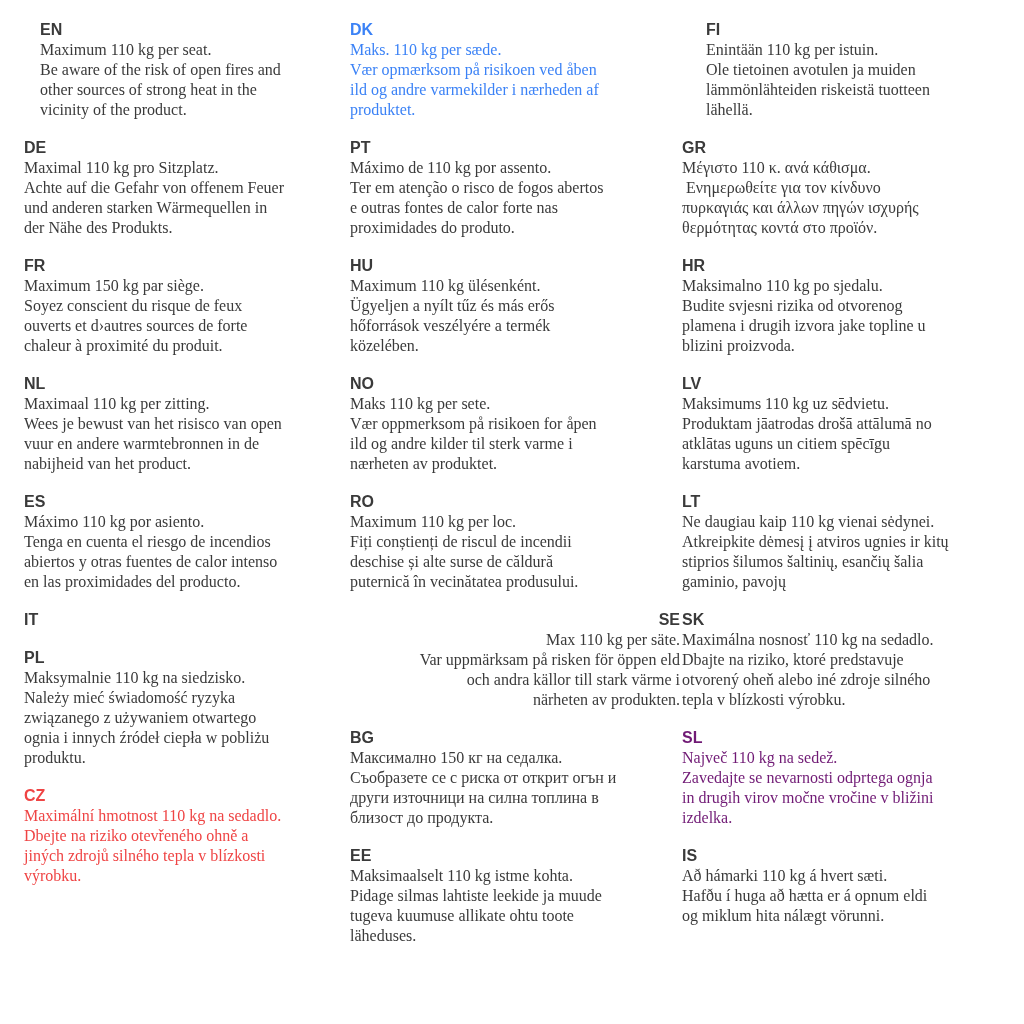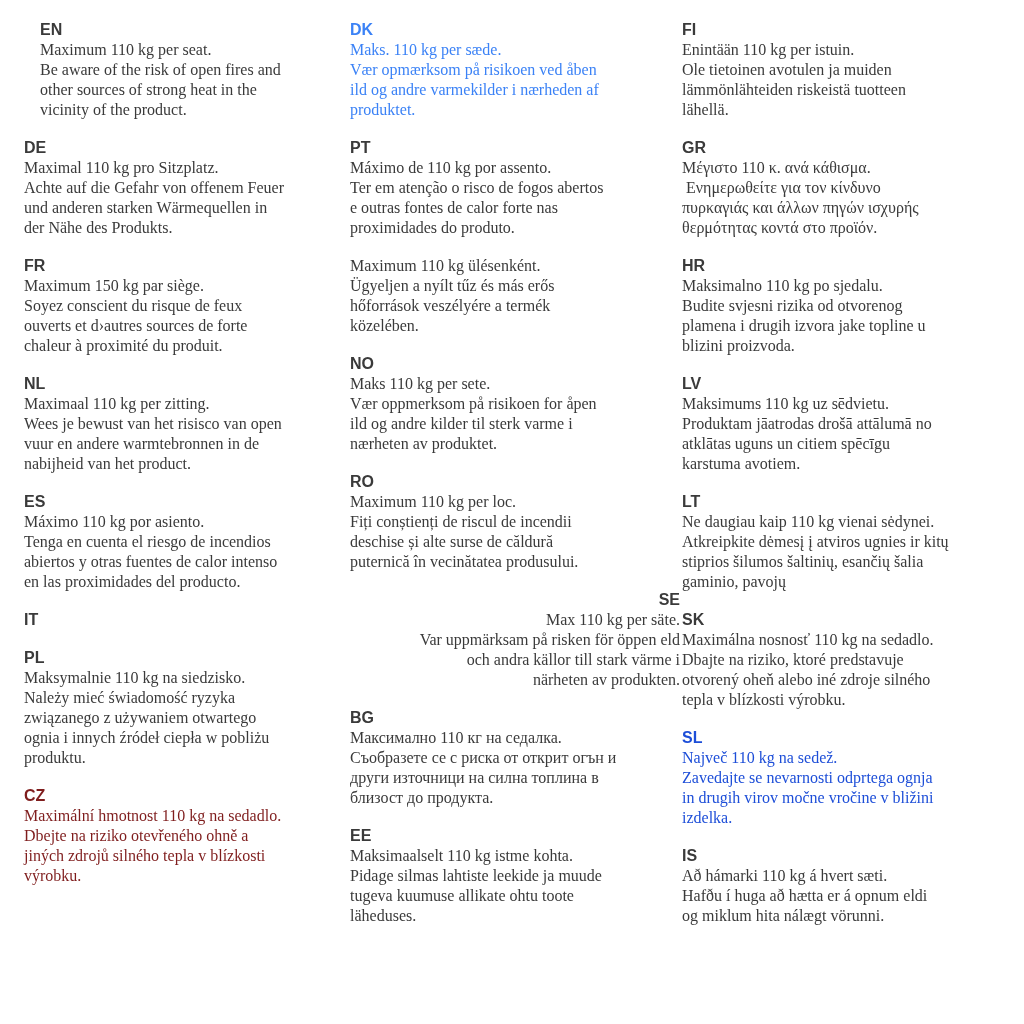--- a/index.html
+++ b/index.html
@@ -73,21 +73,21 @@
         <div class="lang">IT</div>
       </div>
       <div class="block" style="color: rgb(58, 58, 58);">
         <div class="lang">PL</div>
         <div class="text">Maksymalnie 110 kg na siedzisko.
 Należy mieć świadomość ryzyka
 związanego z używaniem otwartego
 ognia i innych źródeł ciepła w pobliżu
 produktu.</div>
       </div>
-      <div class="block" style="color: #7f1d1d;">
+      <div class="block" style="color: #ef4444;">
         <div class="lang">CZ</div>
         <div class="text">Maximální hmotnost 110 kg na sedadlo.
 Dbejte na riziko otevřeného ohně a
 jiných zdrojů silného tepla v blízkosti
 výrobku.</div>
       </div>
     </div>
   <div class="col" id="col-2">
       <div class="block" style="color: #3b82f6;">
         <div class="lang">DK</div>
@@ -97,20 +97,21 @@
 produktet.</div>
       </div>
       <div class="block" style="color: rgb(58, 58, 58);">
         <div class="lang">PT</div>
         <div class="text">Máximo de 110 kg por assento.
 Ter em atenção o risco de fogos abertos
 e outras fontes de calor forte nas
 proximidades do produto.</div>
       </div>
       <div class="block" style="color: rgb(58, 58, 58);">
+        <div class="lang">HU</div>
         <div class="text">Maximum 110 kg ülésenként.
 Ügyeljen a nyílt tűz és más erős
 hőforrások veszélyére a termék
 közelében.</div>
       </div>
       <div class="block" style="color: rgb(58, 58, 58);">
         <div class="lang">NO</div>
         <div class="text">Maks 110 kg per sete.
 Vær oppmerksom på risikoen for åpen
 ild og andre kilder til sterk varme i
@@ -125,35 +126,35 @@
       </div>
       <div class="block" style="color: rgb(58, 58, 58); text-align: right;">
         <div class="lang">SE</div>
         <div class="text">Max 110 kg per säte.
 Var uppmärksam på risken för öppen eld
 och andra källor till stark värme i
 närheten av produkten.</div>
       </div>
       <div class="block" style="color: rgb(58, 58, 58);">
         <div class="lang">BG</div>
-        <div class="text">Максимално 110 кг на седалка.
+        <div class="text">Максимално 150 кг на седалка.
 Съобразете се с риска от открит огън и
 други източници на силна топлина в
 близост до продукта.</div>
       </div>
       <div class="block" style="color: rgb(58, 58, 58);">
         <div class="lang">EE</div>
         <div class="text">Maksimaalselt 110 kg istme kohta.
 Pidage silmas lahtiste leekide ja muude
 tugeva kuumuse allikate ohtu toote
 läheduses.</div>
       </div>
     </div>
   <div class="col" id="col-3">
-      <div class="block" style="color: rgb(58, 58, 58);">
+      <div class="block" style="color: rgb(58, 58, 58); margin-left: 24px;">
         <div class="lang">FI</div>
         <div class="text">Enintään 110 kg per istuin.
 Ole tietoinen avotulen ja muiden
 lämmönlähteiden riskeistä tuotteen
 lähellä.</div>
       </div>
       <div class="block" style="color: rgb(58, 58, 58);">
         <div class="lang">GR</div>
         <div class="text">Μέγιστο 110 κ. ανά κάθισμα.
  Ενημερωθείτε για τον κίνδυνο
@@ -181,21 +182,21 @@
 stiprios šilumos šaltinių, esančių šalia
 gaminio, pavojų</div>
       </div>
       <div class="block" style="color: rgb(58, 58, 58);">
         <div class="lang">SK</div>
         <div class="text">Maximálna nosnosť 110 kg na sedadlo.
 Dbajte na riziko, ktoré predstavuje
 otvorený oheň alebo iné zdroje silného
 tepla v blízkosti výrobku.</div>
       </div>
-      <div class="block" style="color: #1d4ed8;">
+      <div class="block" style="color: #701a75;">
         <div class="lang">SL</div>
         <div class="text">Največ 110 kg na sedež.
 Zavedajte se nevarnosti odprtega ognja
 in drugih virov močne vročine v bližini
 izdelka.</div>
       </div>
       <div class="block" style="color: rgb(58, 58, 58);">
         <div class="lang">IS</div>
         <div class="text">Að hámarki 110 kg á hvert sæti.
 Hafðu í huga að hætta er á opnum eldi

